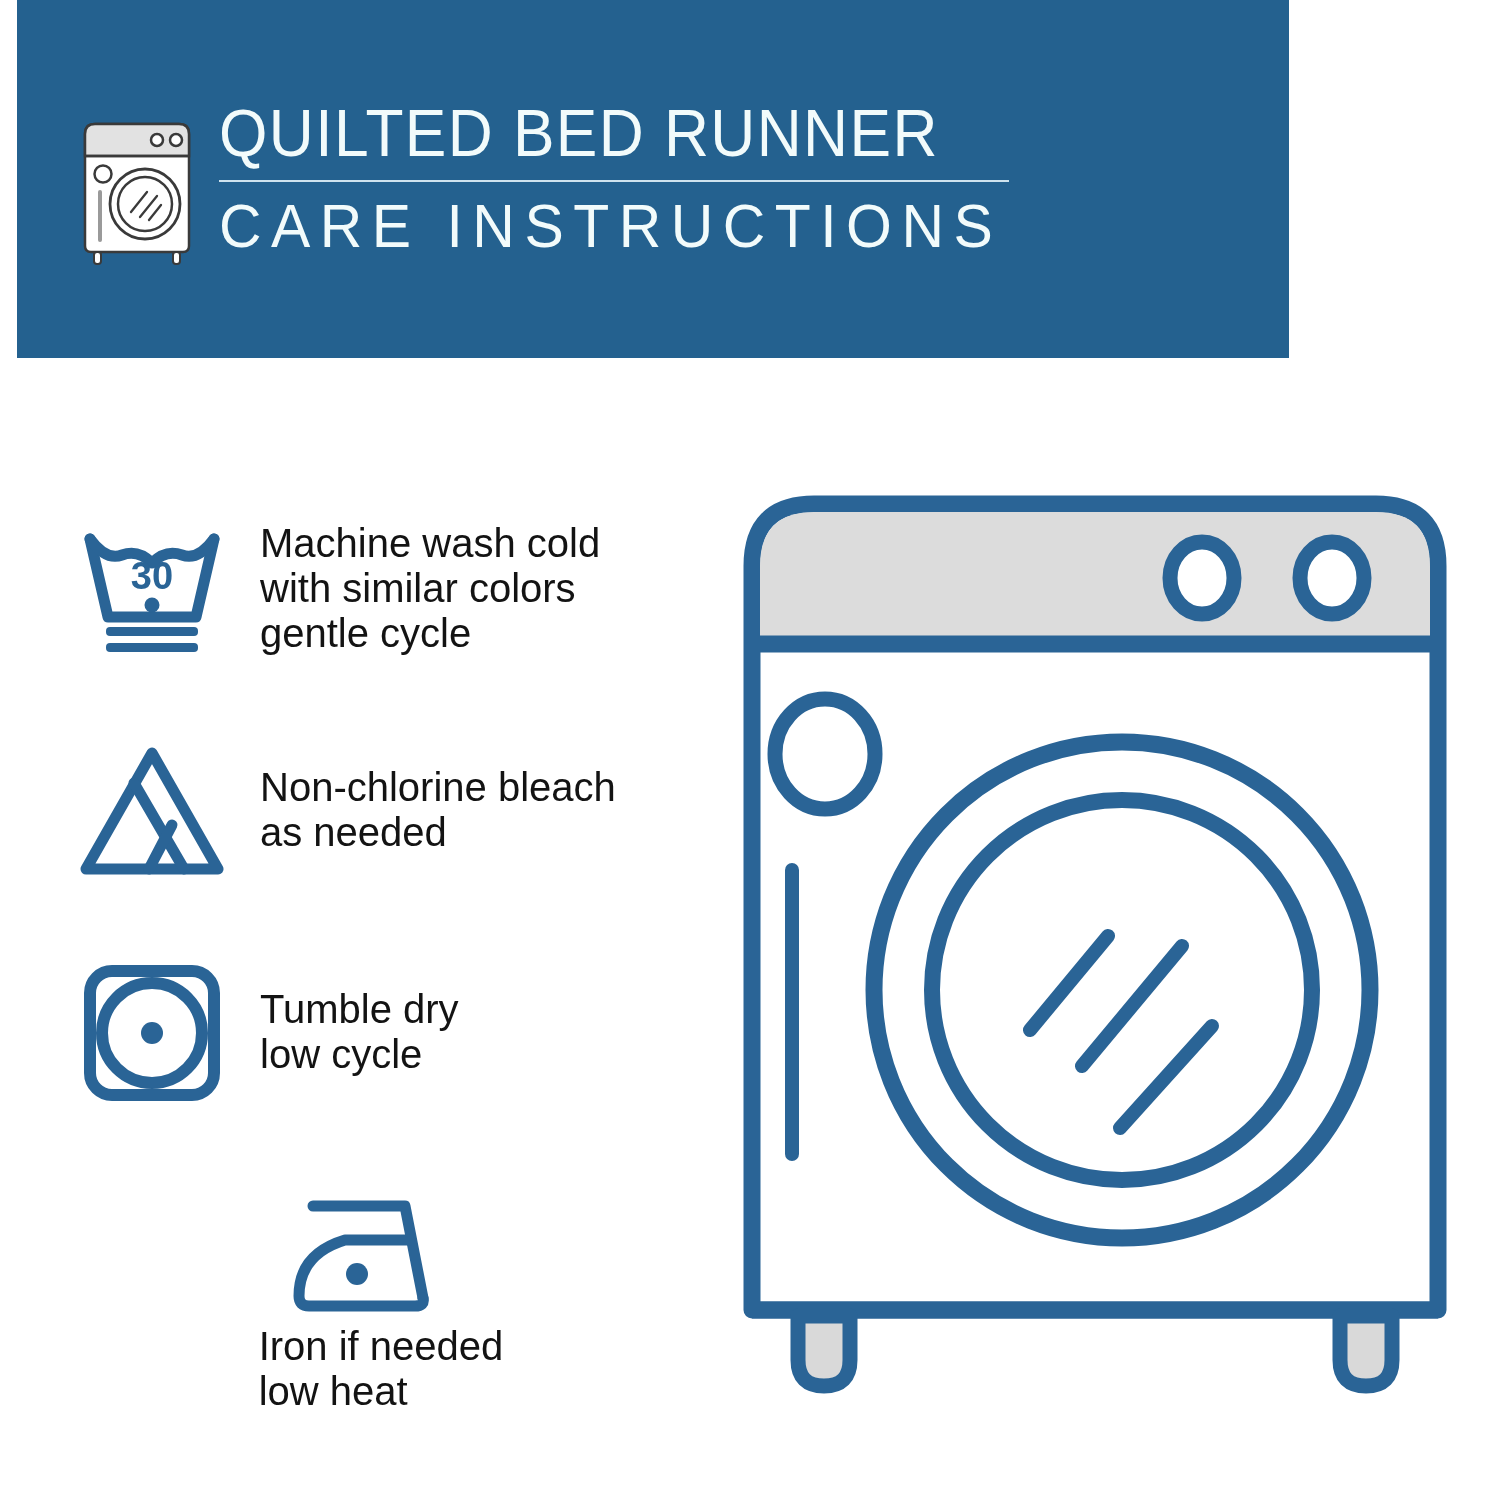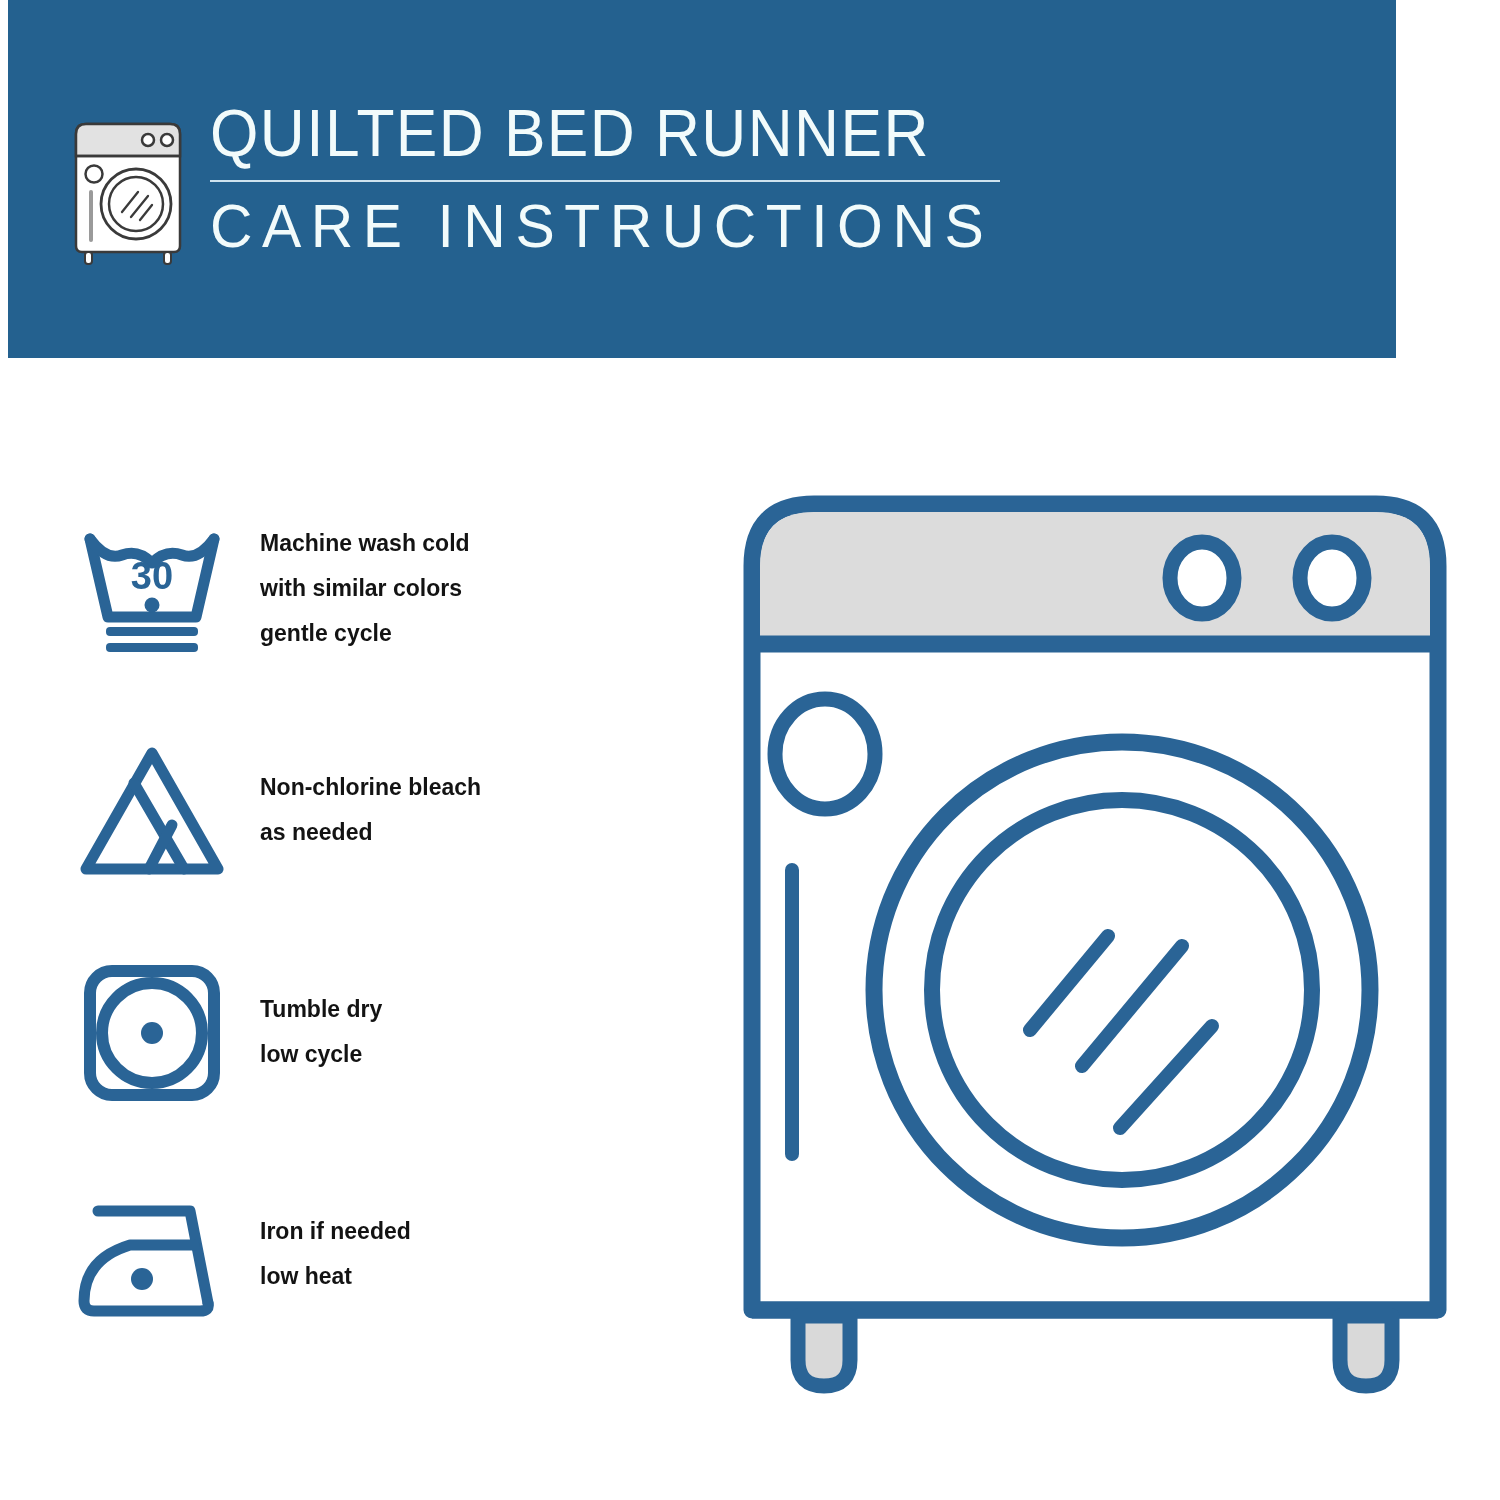--- a/index.html
+++ b/index.html
@@ -11,23 +11,23 @@
     width: 1500px;
     height: 1500px;
     font-family: "Liberation Sans", sans-serif;
     overflow: hidden;
     position: relative;
   }
 
   
   .header {
     position: absolute;
-    left: 8px;
+    left: 17px;
     top: 0;
-    width: 1388px;
+    width: 1272px;
     height: 358px;
     background: #24618f;
     box-sizing: border-box;
   }
   .header-inner {
     position: absolute;
     left: 60px;
     top: 96px;
     display: flex;
     align-items: flex-start;
@@ -88,35 +88,35 @@
     left: 72px;
     top: 150px;
     width: 590px;
   }
   .care-row {
     display: flex;
     align-items: center;
     height: 160px;
     margin-bottom: 62px;
   }
-  .care-row:last-child { margin-bottom: 0; }
+  .care-row:last-child { margin-bottom: 0; flex-direction: column; }
   .care-icon {
     width: 160px;
     height: 150px;
     flex: 0 0 auto;
     display: flex;
     align-items: center;
     justify-content: flex-end;
   }
   .care-label {
     margin-left: 28px;
     color: #131313;
-    font-size: 23px;
+    font-size: 40px;
     line-height: 45px;
-    font-weight: 700;
+    font-weight: 400;
     white-space: pre-line;
   }
 
   
   .washer-wrap {
     position: absolute;
     left: 730px;
     top: 120px;
     width: 730px;
     height: 950px;

